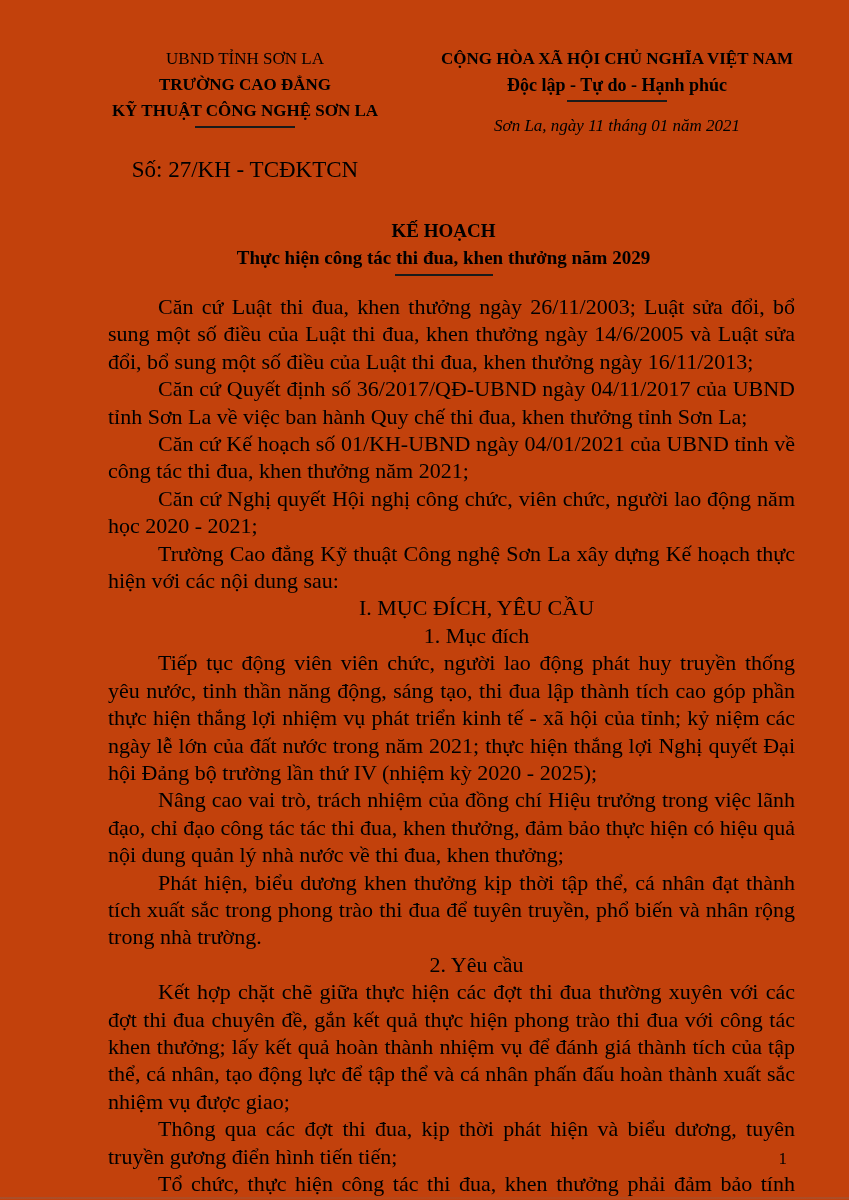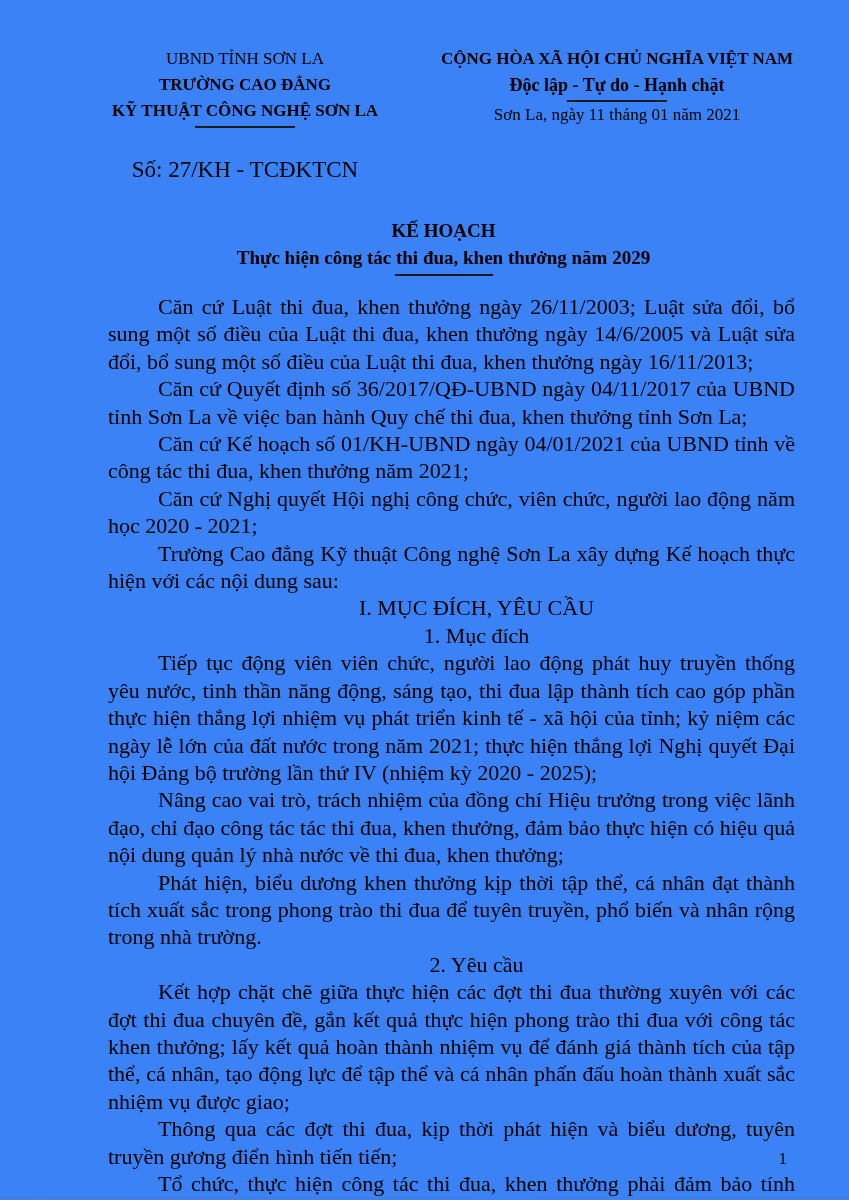--- a/index.html
+++ b/index.html
@@ -4,21 +4,21 @@
 <style>
   html, body {
     margin: 0;
     padding: 0;
     background: #ffffff;
   }
   .page {
     position: relative;
     width: 849px;
     height: 1200px;
-    background: #3b82f6;
+    background: #c2410c;
     color: #000000;
     font-family: "Liberation Serif", "DejaVu Serif", serif;
     overflow: hidden;
   }
   
   .header {
     display: flex;
     margin-top: 46px;
   }
   .header-left {
@@ -40,20 +40,22 @@
     width: 100px;
     border-top: 2px solid #1a1a1a;
     margin: 2px auto 0 auto;
     height: 0;
   }
   .doc-number {
     margin-top: 29px;
     font-size: 23px;
   }
   .date-line {
+    margin-top: 11px;
+    font-style: italic;
     font-size: 17px;
   }
   
   .title-block {
     margin-top: 34px;
     text-align: center;
     line-height: 27px;
     padding-left: 38px;
   }
   .title1 {
@@ -107,21 +109,21 @@
   <div class="header">
     <div class="header-left">
       <div class="h-line">UBND TỈNH SƠN LA</div>
       <div class="h-line bold">TRƯỜNG CAO ĐẲNG</div>
       <div class="h-line bold">KỸ THUẬT CÔNG NGHỆ SƠN LA</div>
       <div class="underline-short"></div>
       <div class="doc-number">Số: 27/KH - TCĐKTCN</div>
     </div>
     <div class="header-right">
       <div class="h-line bold">CỘNG HÒA XÃ HỘI CHỦ NGHĨA VIỆT NAM</div>
-      <div class="h-line bold motto">Độc lập - Tự do - Hạnh chặt</div>
+      <div class="h-line bold motto">Độc lập - Tự do - Hạnh phúc</div>
       <div class="underline-short"></div>
       <div class="date-line">Sơn La, ngày 11 tháng 01 năm 2021</div>
     </div>
   </div>
 
   <div class="title-block">
     <div class="title1">KẾ HOẠCH</div>
     <div class="title2">Thực hiện công tác thi đua, khen thưởng năm 2029</div>
     <div class="underline-short title-underline"></div>
   </div>

